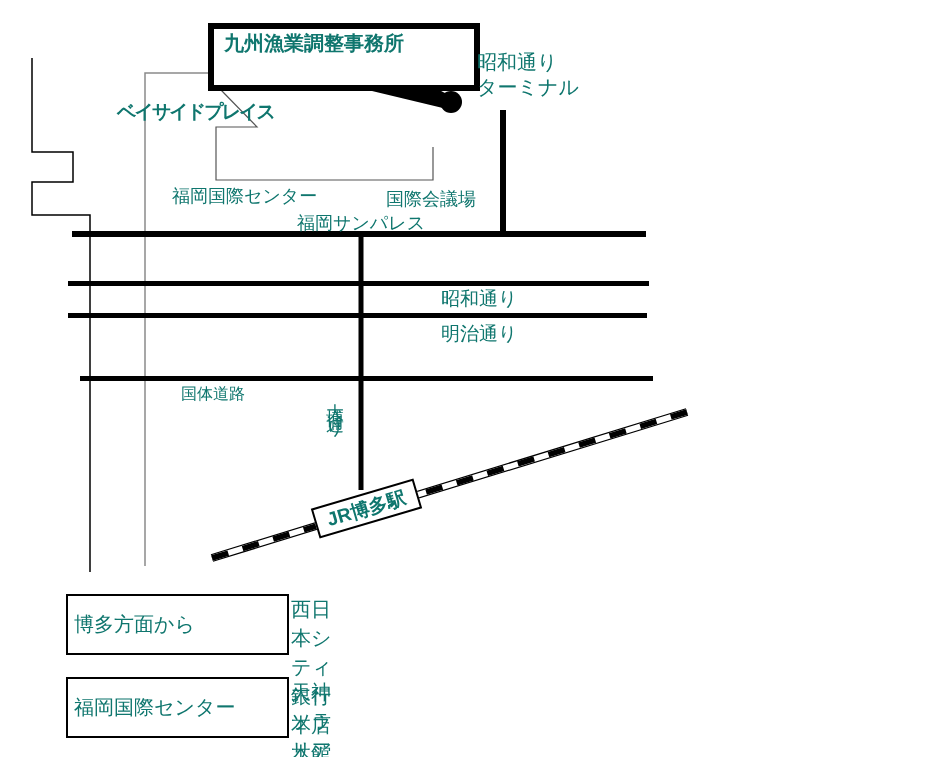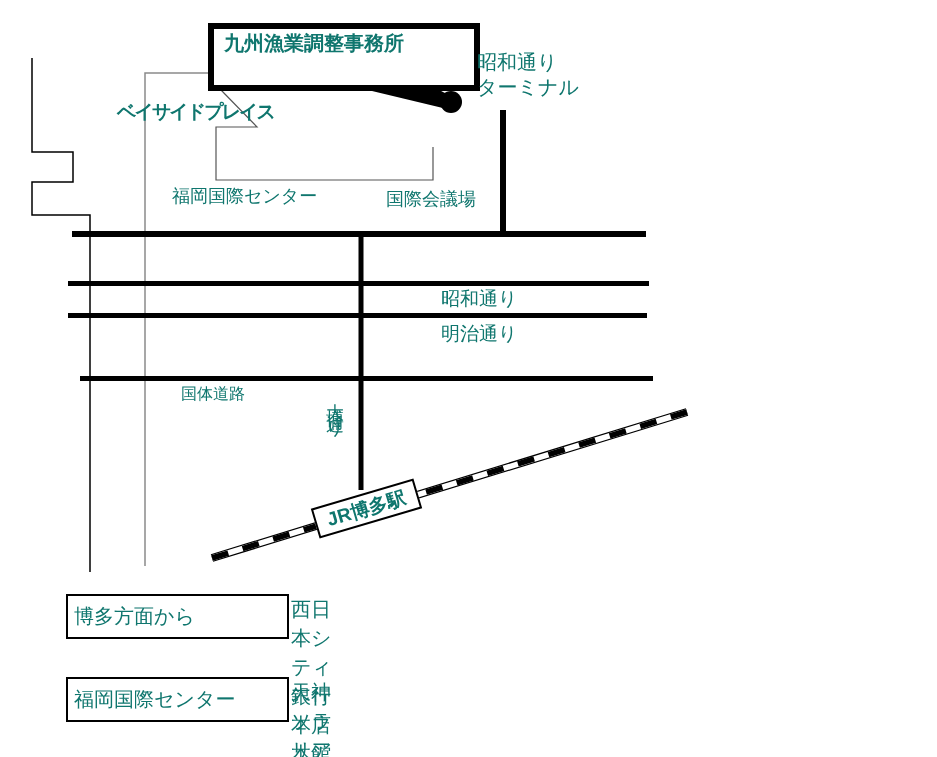--- a/index.html
+++ b/index.html
@@ -35,21 +35,21 @@
   .jr-box{
     left:313px;top:493px;width:103px;height:27px;
     border:2px solid #000;background:#fff;text-align:center;
     font-weight:bold;font-size:19px;line-height:27px;
     transform:rotate(-16.5deg);
   }
   .dir-row{position:absolute;left:66px;}
   .dir-box{
     position:absolute;left:0;top:0;width:207px;height:25px;
     border:2px solid #000;background:#fff;
-    font-size:20px;line-height:25px;padding:8px 6px;
+    font-size:20px;line-height:25px;padding:16px 6px;
   }
   .dir-text{position:absolute;left:225px;top:1px;font-size:20px;line-height:29px;}
   .row1{top:594px;}
   .row2{top:677px;}
 </style>
 </head>
 <body>
 
 <div id="stage">
 
@@ -88,20 +88,21 @@
     <div>ターミナル</div>
   </div>
 
   <div class="lbl bayside">ベイサイドプレイス</div>
 
 
   <div class="lbl intl-center">福岡国際センター</div>
 
   <div class="lbl congress">国際会議場</div>
 
+  <div class="lbl sunpalace">福岡サンパレス</div>
 
   <div class="lbl showa">昭和通り</div>
 
   <div class="lbl meiji">明治通り</div>
 
   <div class="lbl kokutai">国体道路</div>
 
   <div class="lbl taihaku">大博通り</div>
 
   <div class="lbl jr-box">JR博多駅</div>

